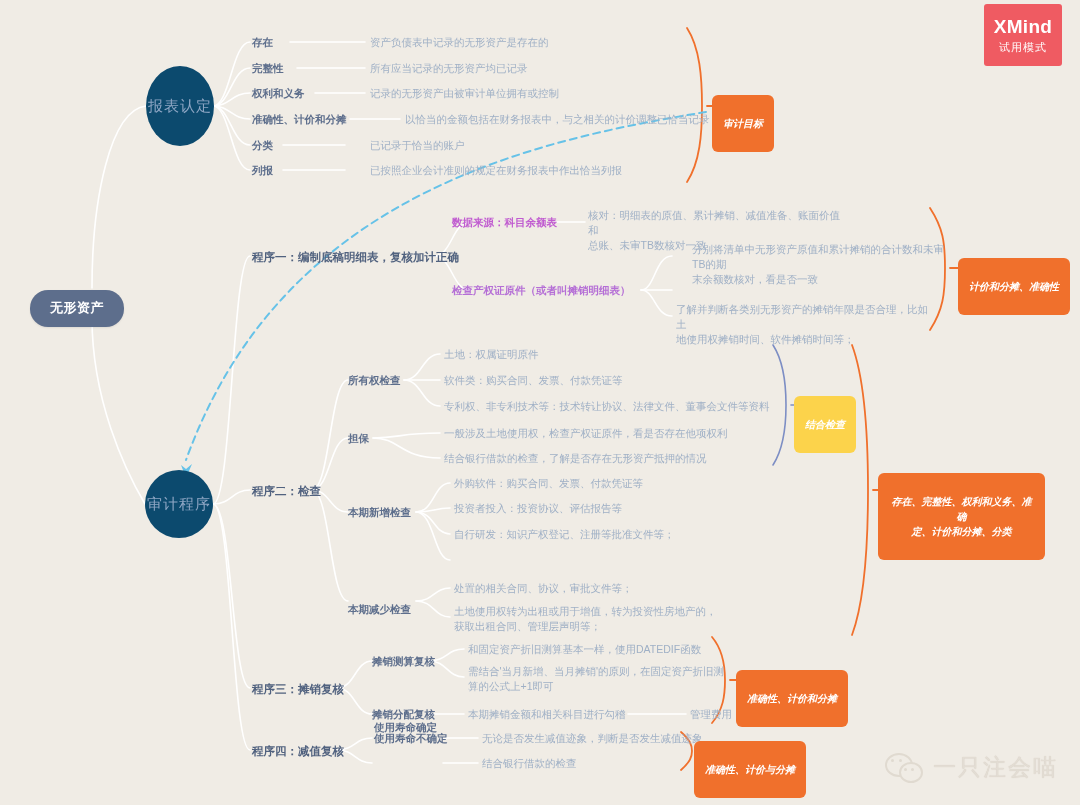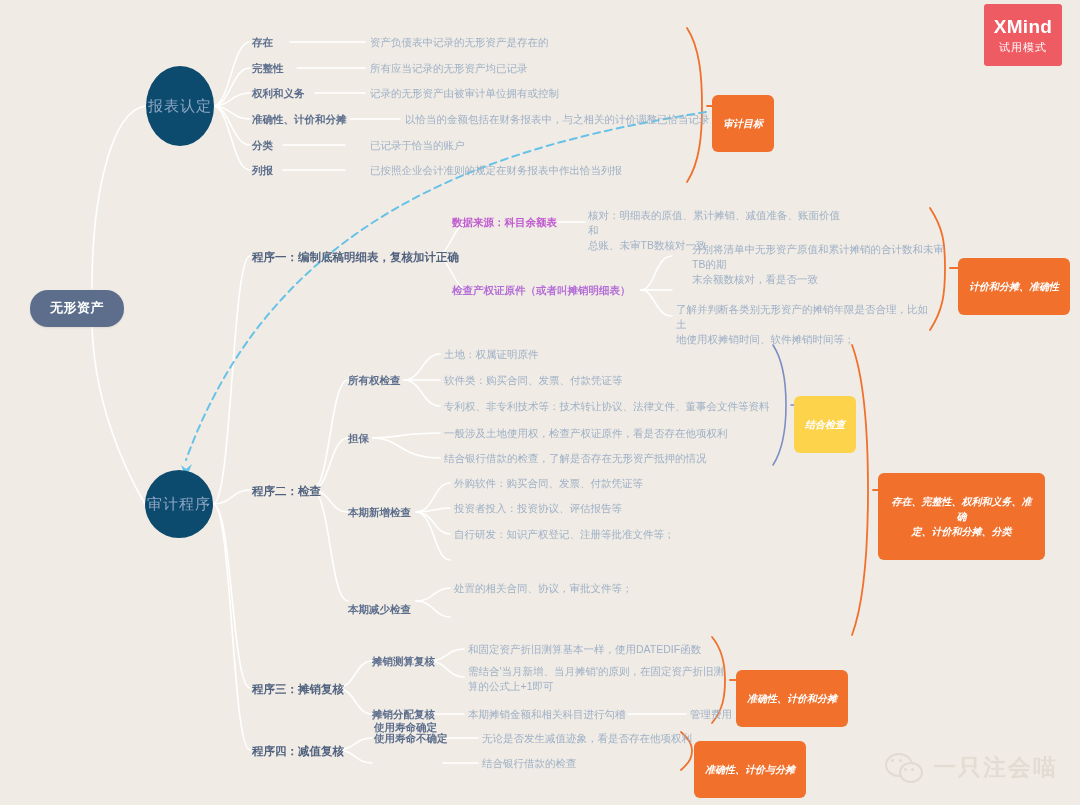--- a/index.html
+++ b/index.html
@@ -223,20 +223,22 @@
   <div class="node leaf" style="left:444px;top:426px;">一般涉及土地使用权，检查产权证原件，看是否存在他项权利</div>
   <div class="node leaf" style="left:444px;top:451px;">结合银行借款的检查，了解是否存在无形资产抵押的情况</div>
 
   <div class="node lvl3" style="left:348px;top:505px;">本期新增检查</div>
   <div class="node leaf" style="left:454px;top:476px;">外购软件：购买合同、发票、付款凭证等</div>
   <div class="node leaf" style="left:454px;top:501px;">投资者投入：投资协议、评估报告等</div>
   <div class="node leaf" style="left:454px;top:527px;">自行研发：知识产权登记、注册等批准文件等；</div>
 
   <div class="node lvl3" style="left:348px;top:602px;">本期减少检查</div>
   <div class="node leaf" style="left:454px;top:581px;">处置的相关合同、协议，审批文件等；</div>
+  <div class="node leaf wrap" style="left:454px;top:604px;width:300px;white-space:pre-line;">土地使用权转为出租或用于增值，转为投资性房地产的，
+获取出租合同、管理层声明等；</div>
 
   <div class="badge yellow" style="left:794px;top:396px;">结合检查</div>
   <div class="badge orange wrap" style="left:878px;top:473px;width:145px;white-space:pre-line;">存在、完整性、权利和义务、准确
 定、计价和分摊、分类</div>
 
   <div class="node lvl2" style="left:252px;top:681px;">程序三：摊销复核</div>
 
   <div class="node lvl3" style="left:372px;top:654px;">摊销测算复核</div>
   <div class="node leaf" style="left:468px;top:642px;">和固定资产折旧测算基本一样，使用DATEDIF函数</div>
   <div class="node leaf wrap" style="left:468px;top:664px;width:300px;white-space:pre-line;">需结合'当月新增、当月摊销'的原则，在固定资产折旧测
@@ -244,21 +246,21 @@
 
   <div class="node lvl3" style="left:372px;top:707px;">摊销分配复核</div>
   <div class="node leaf" style="left:468px;top:707px;">本期摊销金额和相关科目进行勾稽</div>
   <div class="node leaf" style="left:690px;top:707px;">管理费用</div>
 
   <div class="badge orange" style="left:736px;top:670px;">准确性、计价和分摊</div>
 
   <div class="node lvl2" style="left:252px;top:743px;">程序四：减值复核</div>
 
   <div class="node lvl3" style="left:374px;top:731px;">使用寿命不确定</div>
-  <div class="node leaf" style="left:482px;top:731px;">无论是否发生减值迹象，看是否存在他项权利</div>
+  <div class="node leaf" style="left:482px;top:731px;">无论是否发生减值迹象，判断是否发生减值迹象</div>
 
   <div class="node lvl3" style="left:374px;top:720px;">使用寿命确定</div>
   <div class="node leaf" style="left:482px;top:756px;">结合银行借款的检查</div>
 
   <div class="badge orange" style="left:694px;top:741px;">准确性、计价与分摊</div>
 
   <div id="xmind">
     <div class="x1">XMind</div>
     <div class="x2">试用模式</div>
   </div>

